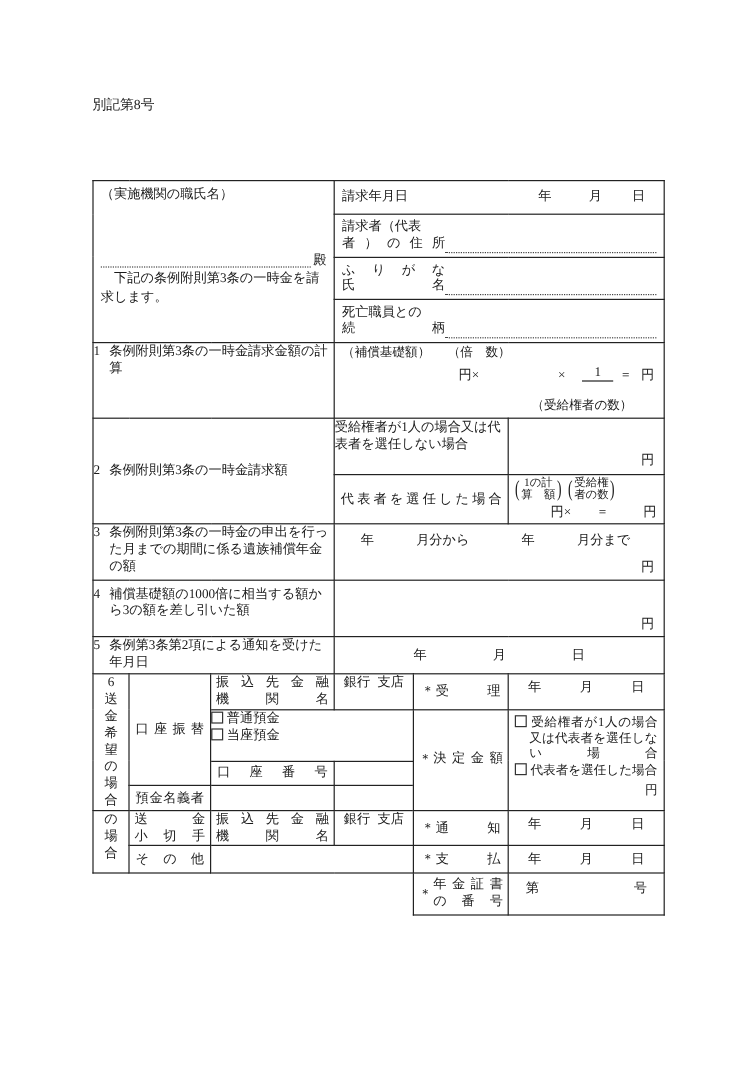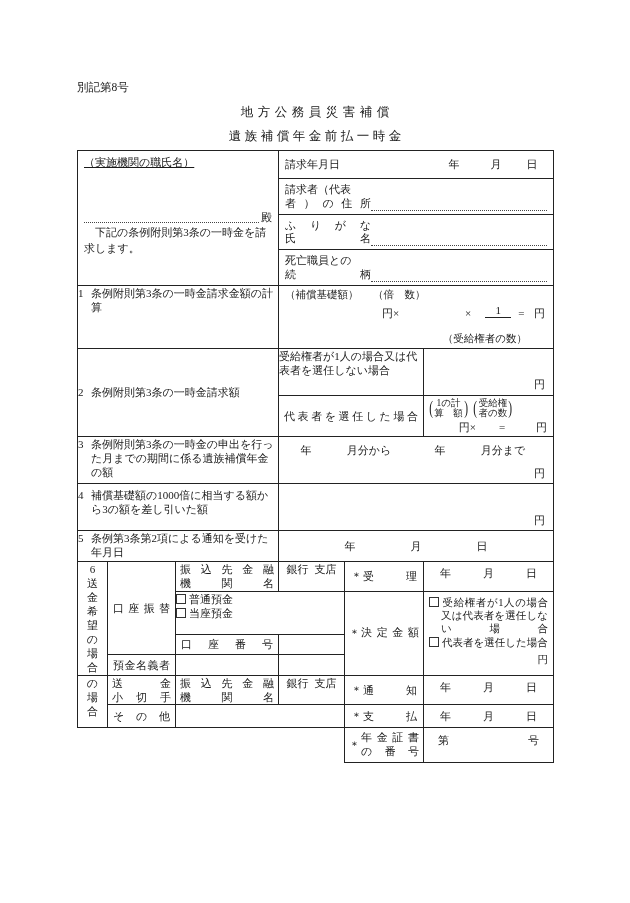--- a/index.html
+++ b/index.html
@@ -60,21 +60,20 @@
     border: 1px solid #222;
     padding: 0;
     vertical-align: top;
     line-height: 1.28;
   }
 
   
   .recipient-cell {
     position: relative;
     height: 128px;
-    text-decoration: underline;
   }
   .recipient-org {
     padding: 4px 6px;
     font-size: 11px;
   }
   .dotline-row {
     position: absolute;
     left: 6px;
     right: 6px;
     top: 58px;
@@ -363,22 +362,20 @@
   .dainame .dn1 { width: 60px; text-align: left; padding-left: 14px;}
   .dainame .dn2 { width: 60px; text-align: right; padding-right: 14px;}
   .blank-td { border: none !important; }
 </style>
 </head>
 <body>
 
 <div class="page">
 
   <div class="doc-number">別記第8号</div>
-  <div class="title-1">地方公務員災害補償</div>
-  <div class="title-2">遺族補償年金前払一時金</div>
 
   <table class="form">
     <colgroup>
       <col style="width:30px">
       <col style="width:68px">
       <col style="width:103px">
       <col style="width:66px">
       <col style="width:79px">
       <col style="width:130px">
     </colgroup>

